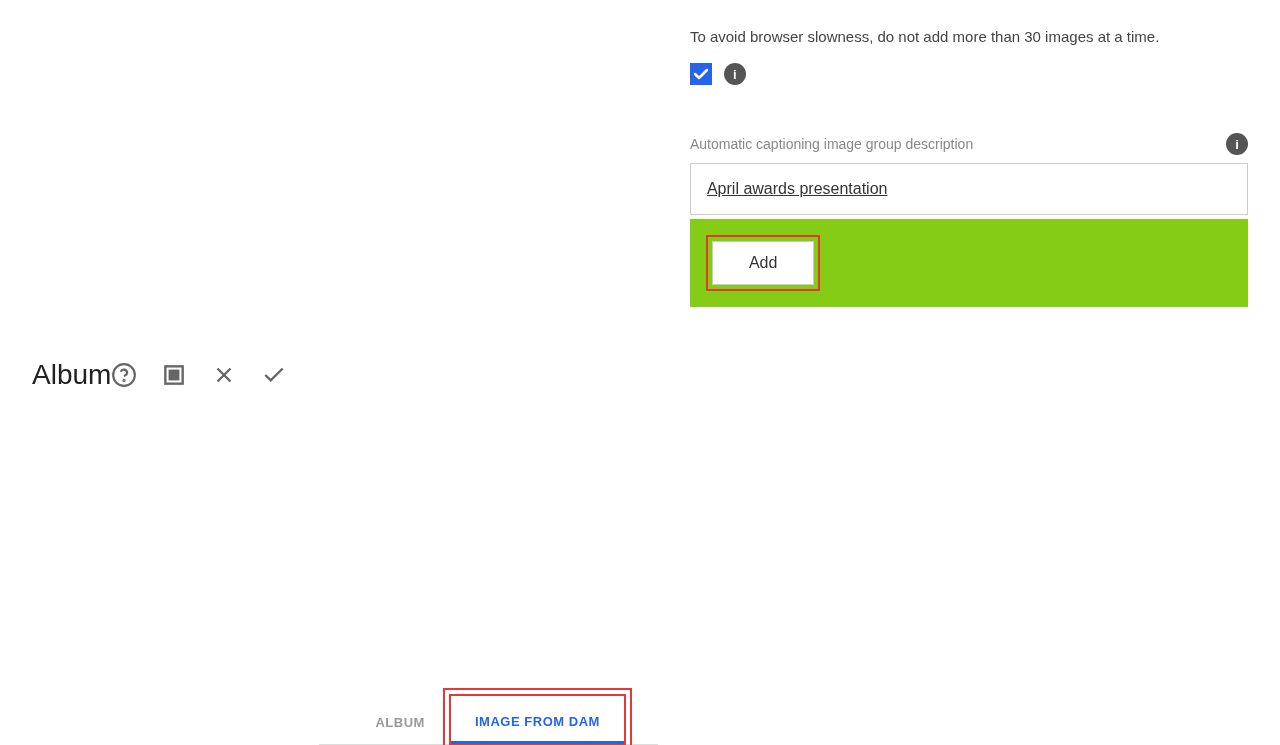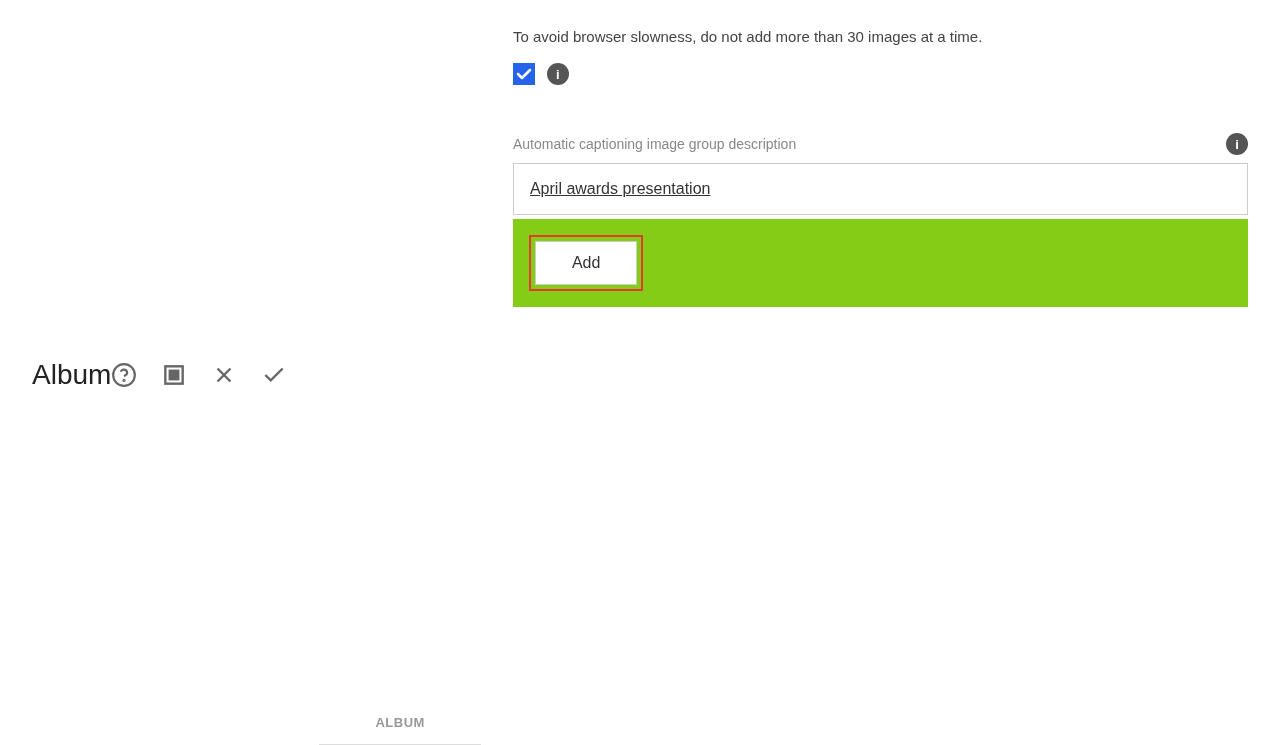--- a/index.html
+++ b/index.html
@@ -256,20 +256,21 @@
           <polyline points="20 6 9 17 4 12"></polyline>
         </svg>
       </span>
     </div>
   </div>
 
   <div class="divider"></div>
 
   <div class="tabs">
     <div class="tab">ALBUM</div>
+    <div class="tab tab-highlighted active">IMAGE FROM DAM</div>
   </div>
 
   <div class="main-content">
     <div class="content-area">
 
       <p class="info-text">To avoid browser slowness, do not add more than 30 images at a time.</p>
 
       <div class="checkbox-row">
         <div class="checkbox-wrapper">
           <svg viewBox="0 0 16 16" fill="none">

